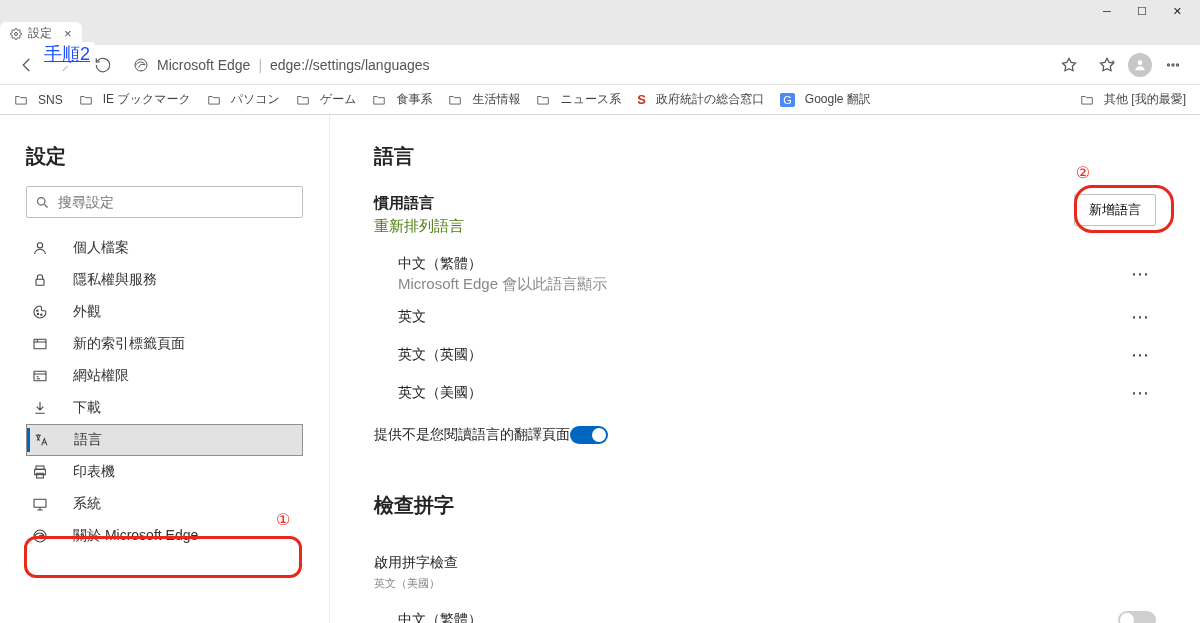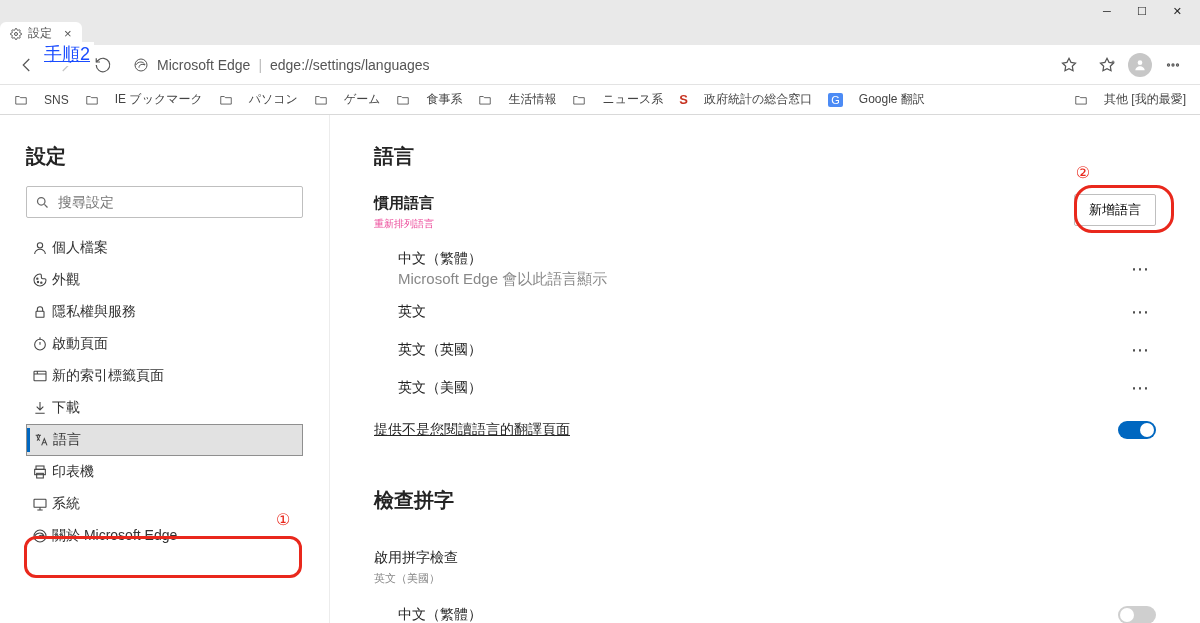--- a/index.html
+++ b/index.html
@@ -22,56 +22,56 @@
   .tb-btn svg { width: 18px; height: 18px; stroke: #555; fill: none; stroke-width: 1.6; }
   .addr { flex: 1; display: flex; align-items: center; border: 1px solid transparent; border-radius: 4px; padding: 4px 8px; gap: 8px; font-size: 14px; color: #555; }
   .addr .edge-ico { width: 16px; height: 16px; }
   .addr .sep { color: #bbb; }
   .tb-right { display: flex; align-items: center; gap: 4px; }
   .avatar { width: 24px; height: 24px; border-radius: 50%; background: #c7c7c7; display:flex; align-items:center; justify-content:center; }
   .avatar svg { width: 14px; height: 14px; fill: #fff; }
 
   .bookmarks-row { height: 30px; display: flex; align-items: center; padding: 0 14px; gap: 16px; border-bottom: 1px solid #d9d9d9; font-size: 12px; color: #444; }
   .bookmarks-row .spacer { flex: 1; }
-  .bm-item { display: flex; align-items: center; gap: 16px; white-space: nowrap; }
+  .bm-item { display: flex; align-items: center; gap: 10px; white-space: nowrap; }
   .bm-item svg.folder { width: 14px; height: 14px; fill: none; stroke: #555; stroke-width: 1.5; }
   .bm-item .s-badge { color:#c73220; font-weight:bold; font-size:13px; }
   .bm-item .g-badge { font-size: 11px; }
 
   .content { flex: 1; display: flex; overflow: hidden; }
   .sidebar { width: 330px; padding: 28px 26px; border-right: 1px solid #ececec; position: relative; }
   .sidebar h1 { font-size: 20px; font-weight: 600; margin-bottom: 16px; }
   .search { display:flex; align-items:center; border:1px solid #bfbfbf; border-radius:2px; height:32px; padding:0 8px; gap:8px; margin-bottom: 14px; }
   .search input { border:0; outline:0; flex:1; font-size:14px; background:transparent; }
   .search svg { width:15px; height:15px; stroke:#666; fill:none; stroke-width:2; }
 
-  .side-item { display:flex; align-items:center; gap:4px; height:32px; padding:0 6px; font-size:14px; color:#333; cursor:default; }
+  .side-item { display:flex; align-items:center; gap:25px; height:32px; padding:0 6px; font-size:14px; color:#333; cursor:default; }
   .side-item svg { width:16px; height:16px; stroke:#444; fill:none; stroke-width:1.6; }
   .side-item.active { background:#e2e2e2; border:1px solid #8f8f8f; position:relative; }
   .side-item.active::before { content:""; position:absolute; left:0; top:3px; bottom:3px; width:3px; background:#0067c0; }
 
   .callout { position:absolute; border:3px solid #e9281c; border-radius:12px; pointer-events:none; z-index:30; }
   .callout-num { position:absolute; color:#e9281c; font-size:16px; z-index:31; }
   .c1 { left: 24px; top: 421px; width: 278px; height: 42px; }
   .c1n { left: 276px; top: 395px; }
 
   .main { flex:1; padding: 28px 44px; overflow:auto; position:relative; }
   .main h1 { font-size:20px; font-weight:600; margin-bottom: 24px; }
   .pref-head { display:flex; align-items:flex-start; justify-content:space-between; margin-bottom:2px; }
   .pref-head .titles h2 { font-size:15px; font-weight:600; }
-  .pref-head .titles .sub { font-size:10px; color:#ec4899; margin-top:4px; }
+  .pref-head .titles .sub { font-size:15px; color:#4d7c0f; margin-top:4px; }
   .add-btn { border:1px solid #bfbfbf; background:#fff; padding:6px 14px; font-size:13px; border-radius:2px; }
 
   .lang-list { margin-top: 14px; padding-left: 24px; }
   .lang-item { display:flex; align-items:center; justify-content:space-between; height:38px; font-size:14px; }
   .lang-item .left .sub { font-size:15px; color:#888; margin-top:2px; }
   .lang-item.with-sub { height:48px; }
   .more { font-size:18px; letter-spacing:1px; color:#444; padding-right:6px; }
 
-  .trans-row { display:flex; align-items:center; justify-content:space-between; margin-top:14px; font-size:14px;text-decoration:underline; }
+  .trans-row { display:flex; align-items:center; margin-top:14px; font-size:14px; }
   .toggle { width:38px; height:18px; border-radius:9px; position:relative; }
   .toggle::after { content:""; position:absolute; top:2px; width:14px; height:14px; border-radius:50%; background:#fff; }
   .toggle.on { background:#0067c0; } .toggle.on::after { right:2px; }
   .toggle.off { background:#cfcfcf; } .toggle.off::after { left:2px; }
 
   .spell { margin-top: 48px; }
   .spell h1 { font-size:20px; font-weight:600; margin-bottom:35px; }
   .spell h2 { font-size:14px; font-weight:400; }
   .spell .sub { font-size:11px; color:#888; margin-top:4px; }
   .spell-item { display:flex; align-items:center; justify-content:space-between; margin-top:20px; padding-left:24px; font-size:14px; }
@@ -228,47 +228,47 @@
 
     <div class="side-item">
         <svg viewBox="0 0 24 24">
           <circle cx="12" cy="8" r="4"></circle>
           <path d="M4 21c0-4 4-7 8-7s8 3 8 7"></path>
         </svg>
         <span>個人檔案</span>
       </div>
     <div class="side-item">
         <svg viewBox="0 0 24 24">
+          <rect x="6" y="11" width="12" height="9" rx="1"></rect>
+          <path d="M8 11V8a4 4 0 0 1 8 0v3"></path>
+        </svg>
+        <span>隱私權與服務</span>
+      </div>
+    <div class="side-item">
+        <svg viewBox="0 0 24 24">
           <path d="M12 3a9 9 0 1 0 9 9c0-1-1-2-2-2h-3a2 2 0 0 1-2-2V5c0-1-1-2-2-2z"></path>
           <circle cx="8" cy="10" r="1"></circle>
           <circle cx="9" cy="15" r="1"></circle>
           <circle cx="14" cy="16" r="1"></circle>
         </svg>
         <span>外觀</span>
       </div>
     <div class="side-item">
         <svg viewBox="0 0 24 24">
-          <rect x="6" y="11" width="12" height="9" rx="1"></rect>
-          <path d="M8 11V8a4 4 0 0 1 8 0v3"></path>
-        </svg>
-        <span>隱私權與服務</span>
-      </div>
-    <div class="side-item">
-        <svg viewBox="0 0 24 24">
-          <circle cx="12" cy="13" r="8"></circle>
-          <path d="M12 5V2M12 9v4"></path>
-        </svg>
-        <span>啟動頁面</span>
-      </div>
-    <div class="side-item">
-        <svg viewBox="0 0 24 24">
           <rect x="3" y="5" width="18" height="14" rx="1"></rect>
           <path d="M3 9h18M8 5v4"></path>
         </svg>
         <span>新的索引標籤頁面</span>
+      </div>
+    <div class="side-item">
+        <svg viewBox="0 0 24 24">
+          <rect x="3" y="5" width="18" height="14" rx="1"></rect>
+          <path d="M3 9h18M7 13h3M7 16h5"></path>
+        </svg>
+        <span>網站權限</span>
       </div>
     <div class="side-item">
         <svg viewBox="0 0 24 24">
           <path d="M12 3v12M7 10l5 5 5-5M5 20h14"></path>
         </svg>
         <span>下載</span>
       </div>
     <div class="side-item active">
         <svg viewBox="0 0 24 24">
           <path d="M4 5h8M8 3v2M6 5c0 4 4 8 4 8M10 5c0 4-4 8-4 8M13 20l4-10 4 10M14.5 16h5"></path>

